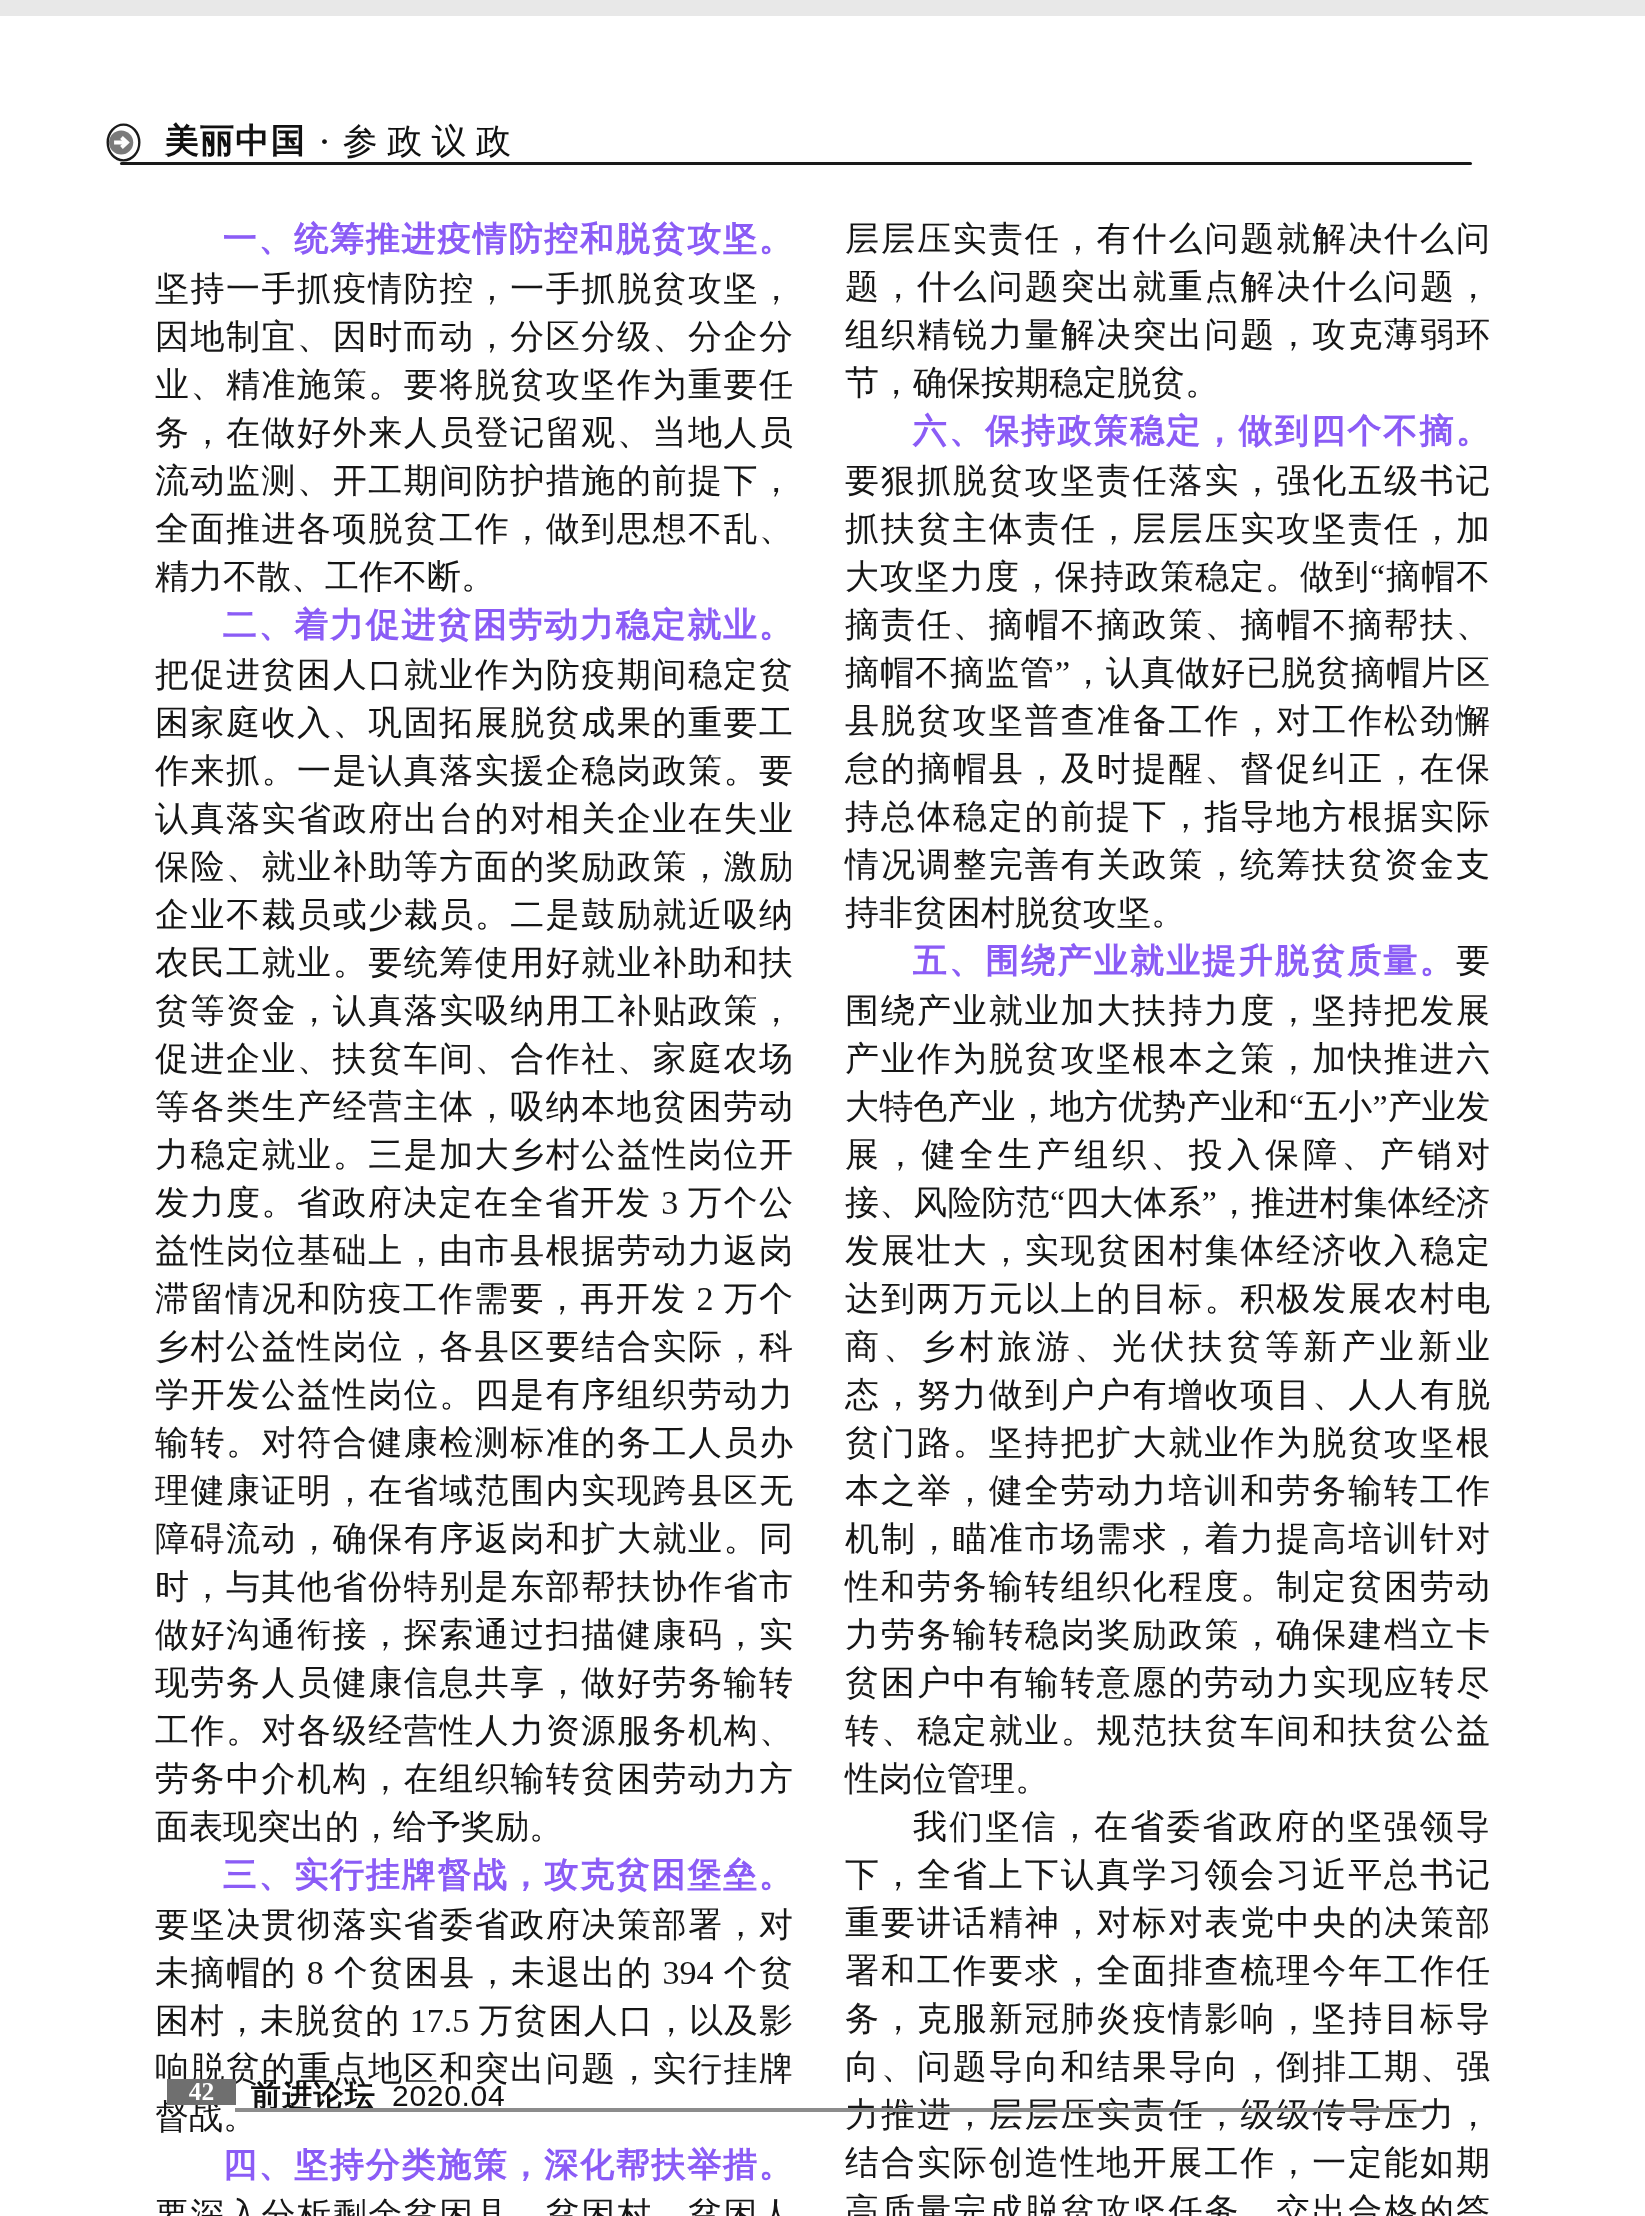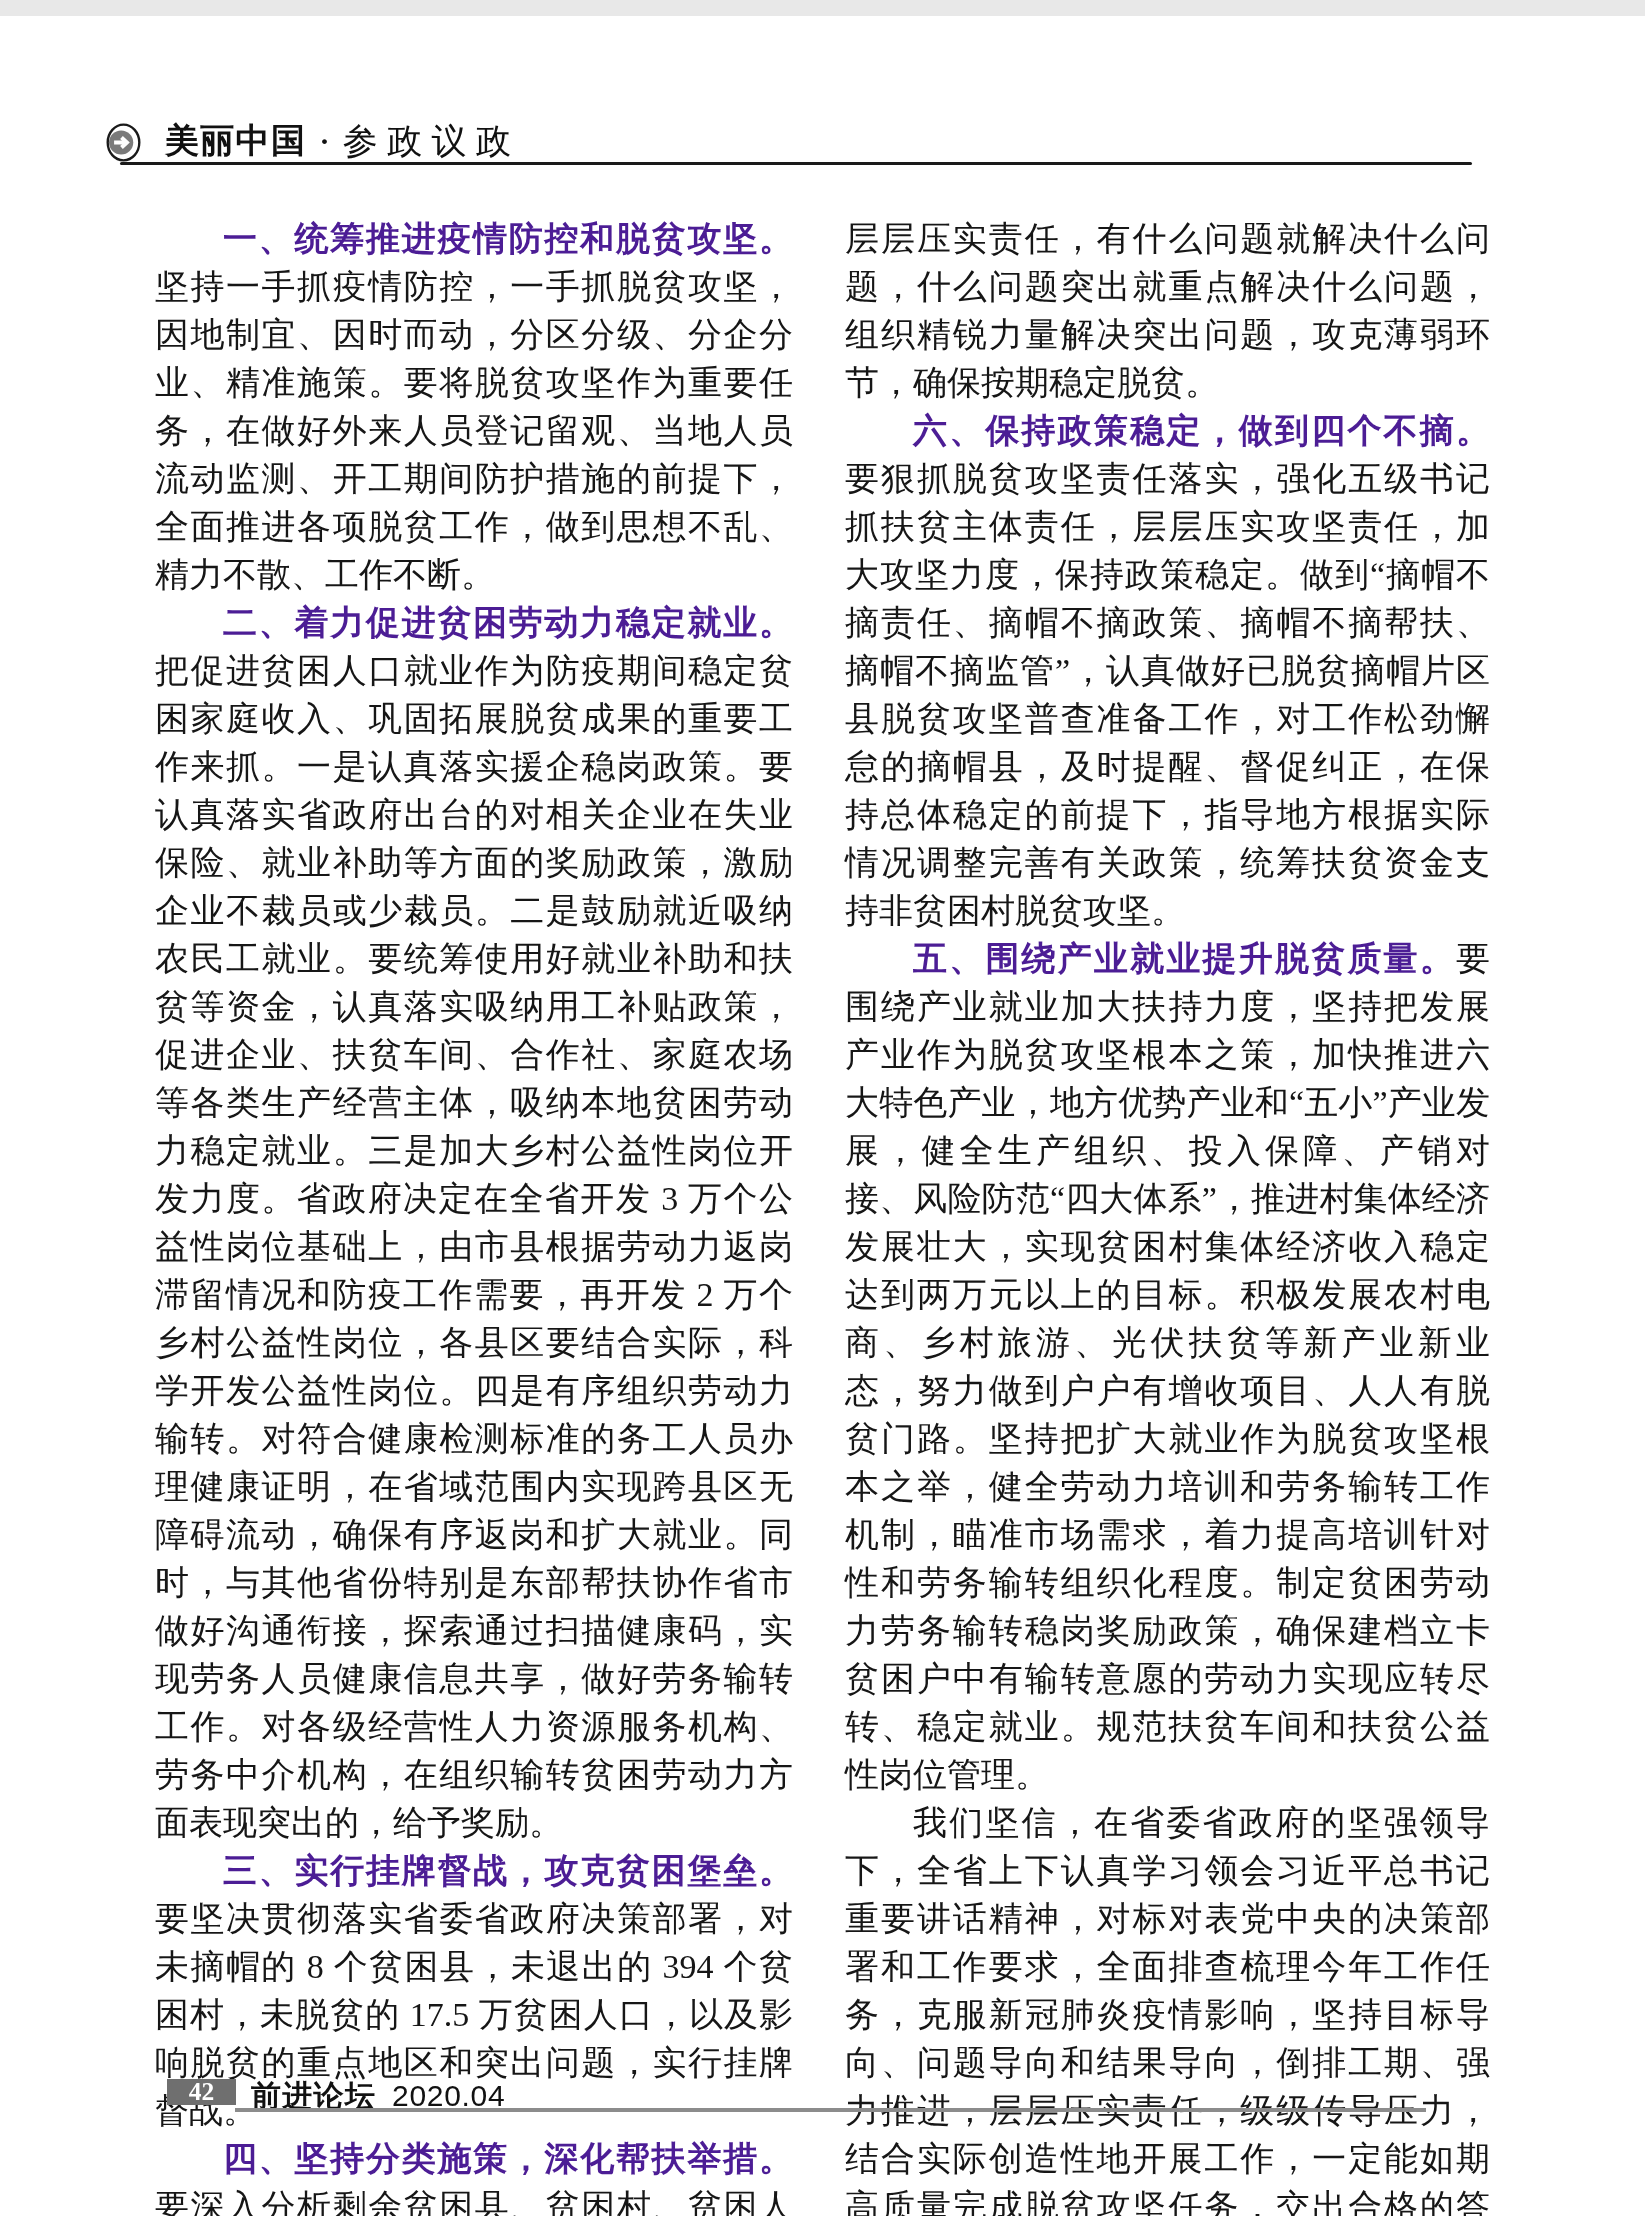--- a/index.html
+++ b/index.html
@@ -35,22 +35,22 @@
   .col{
     position:absolute;top:199px;
     font-size:34px;line-height:48px;
     text-align:justify;
   }
   .col-left{left:155px;width:638px;}
   .col-right{left:845px;width:645px;}
   .col p{margin:0;padding:0;}
   .indent{text-indent:2em;}
   .lead{
-    font-family:Liberation Serif, serif;
-    font-weight:700;color:#4c1d95;
+    font-family:Liberation Mono, monospace;
+    font-weight:700;color:#8b5cf6;
   }
   
   .page-badge{
     position:absolute;left:167px;top:2063px;width:69px;height:26px;
     background:#6f6f6f;color:#ffffff;
     display:flex;align-items:center;justify-content:center;
     font-size:25.5px;font-weight:700;
     font-family:"Liberation Serif","DejaVu Serif",serif;
   }
   .footer-journal{

